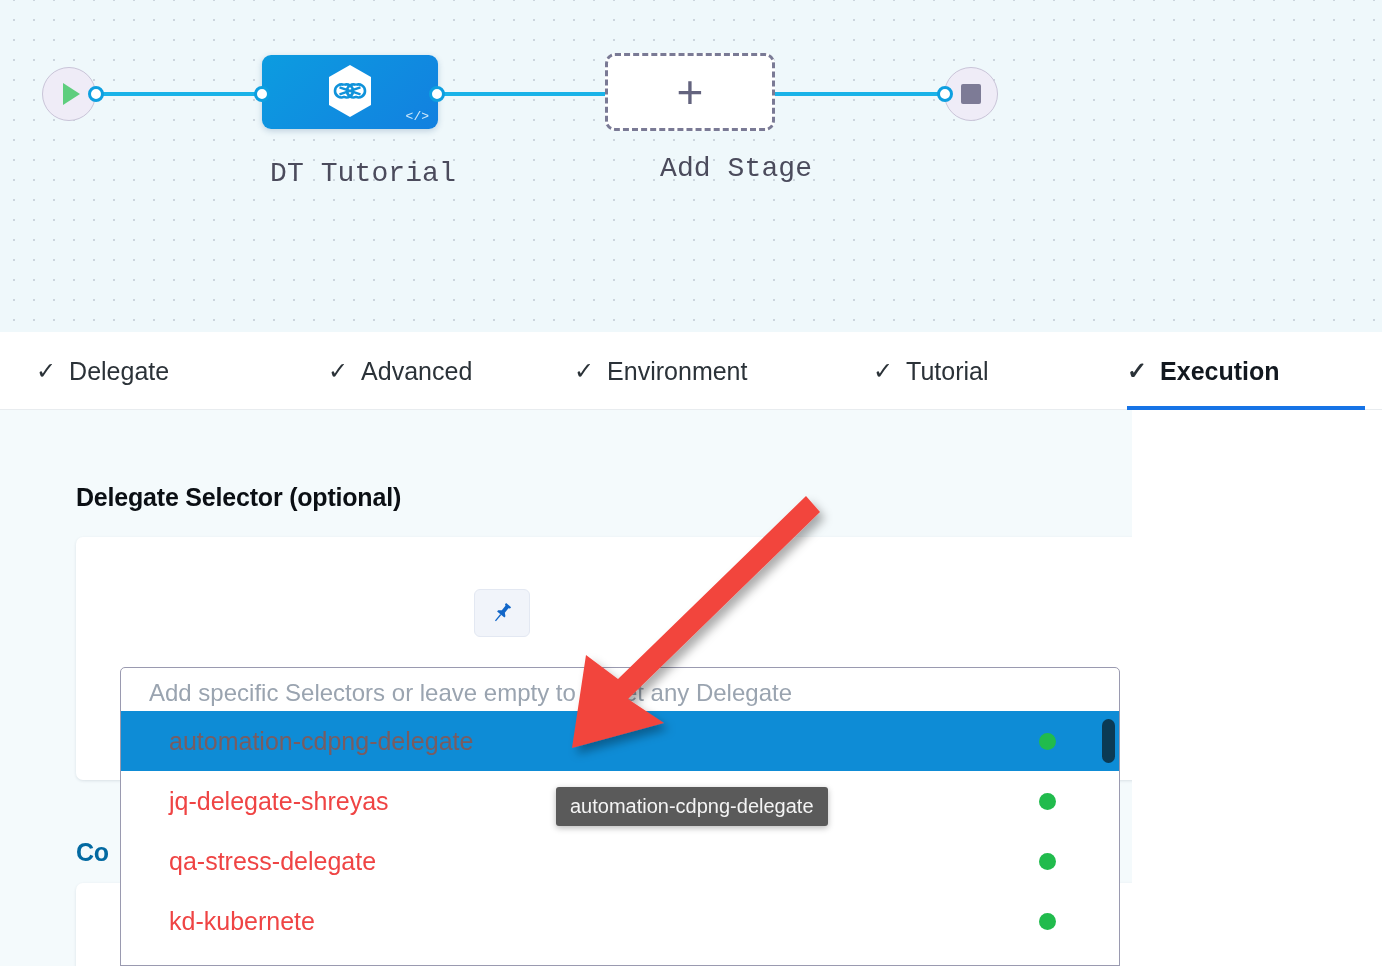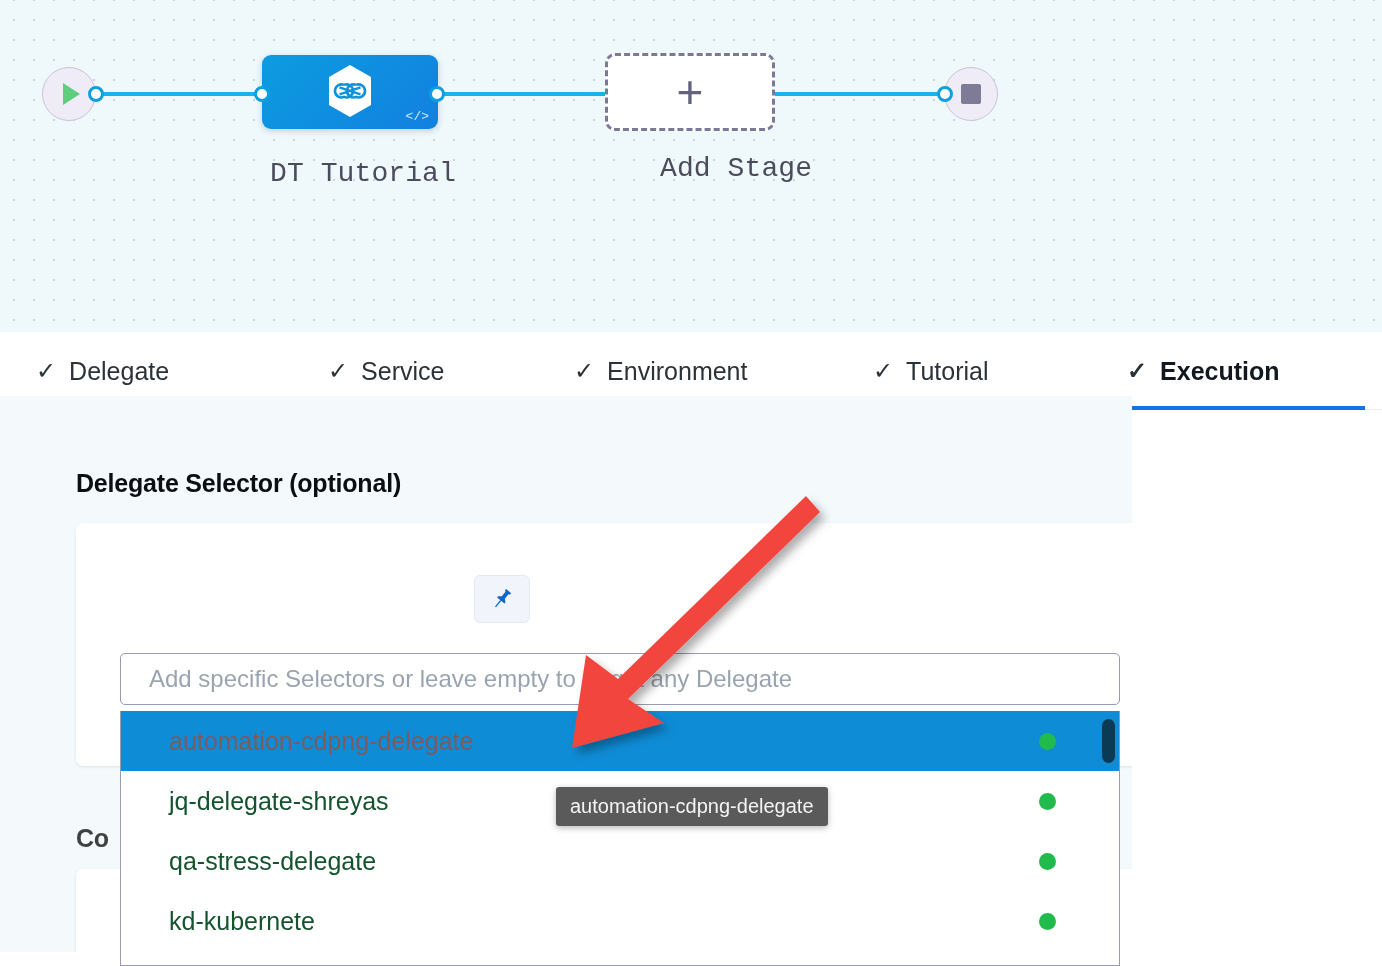--- a/index.html
+++ b/index.html
@@ -166,39 +166,39 @@
   }
   .tab-0 { left: 36px; }
   .tab-1 { left: 328px; }
   .tab-2 { left: 574px; }
   .tab-3 { left: 873px; }
   .tab-4 { left: 1127px; width: 238px; }
 
   
   .body {
     position: absolute;
-    left: 0; top: 396px;
+    left: 0; top: 410px;
     width: 1132px; height: 556px;
     background: #f4fafc;
     overflow: hidden;
   }
   .section-title {
     position: absolute;
     left: 76px; top: 73px;
     font-size: 25px;
     font-weight: bold;
     color: #0b0f14;
     letter-spacing: -.2px;
   }
   .section-title-2 {
     position: absolute;
     left: 76px; top: 428px;
     font-size: 25px;
     font-weight: bold;
-    color: #404040;
+    color: #0369a1;
     letter-spacing: -.2px;
   }
   .card {
     position: absolute;
     left: 76px;
     width: 1264px;
     background: #ffffff;
     border-radius: 7px;
     box-shadow: 0 1px 3px rgba(30,50,70,.12);
   }
@@ -257,21 +257,21 @@
     box-sizing: border-box;
     z-index: 30;
     overflow: hidden;
   }
   .dd-item {
     position: relative;
     height: 60px;
     display: flex;
     align-items: center;
     font-size: 25px;
-    color: #14532d;
+    color: #ef4444;
     padding-left: 48px;
     cursor: pointer;
     box-sizing: border-box;
   }
   .dd-item.selected {
     background: #0e8cd6;
     color: #7a5c60;
   }
   .dd-dot {
     position: absolute;
@@ -361,21 +361,21 @@
   <div class="node-label label-add">Add Stage</div>
 </div>
 
 <div class="tabbar">
   <div class="tab tab-0">
     <span class="chk">✓</span>
     <span>Delegate</span>
   </div>
   <div class="tab tab-1">
     <span class="chk">✓</span>
-    <span>Service</span>
+    <span>Advanced</span>
   </div>
   <div class="tab tab-2">
     <span class="chk">✓</span>
     <span>Environment</span>
   </div>
   <div class="tab tab-3">
     <span class="chk">✓</span>
     <span>Tutorial</span>
   </div>
   <div class="tab tab-4 active">

